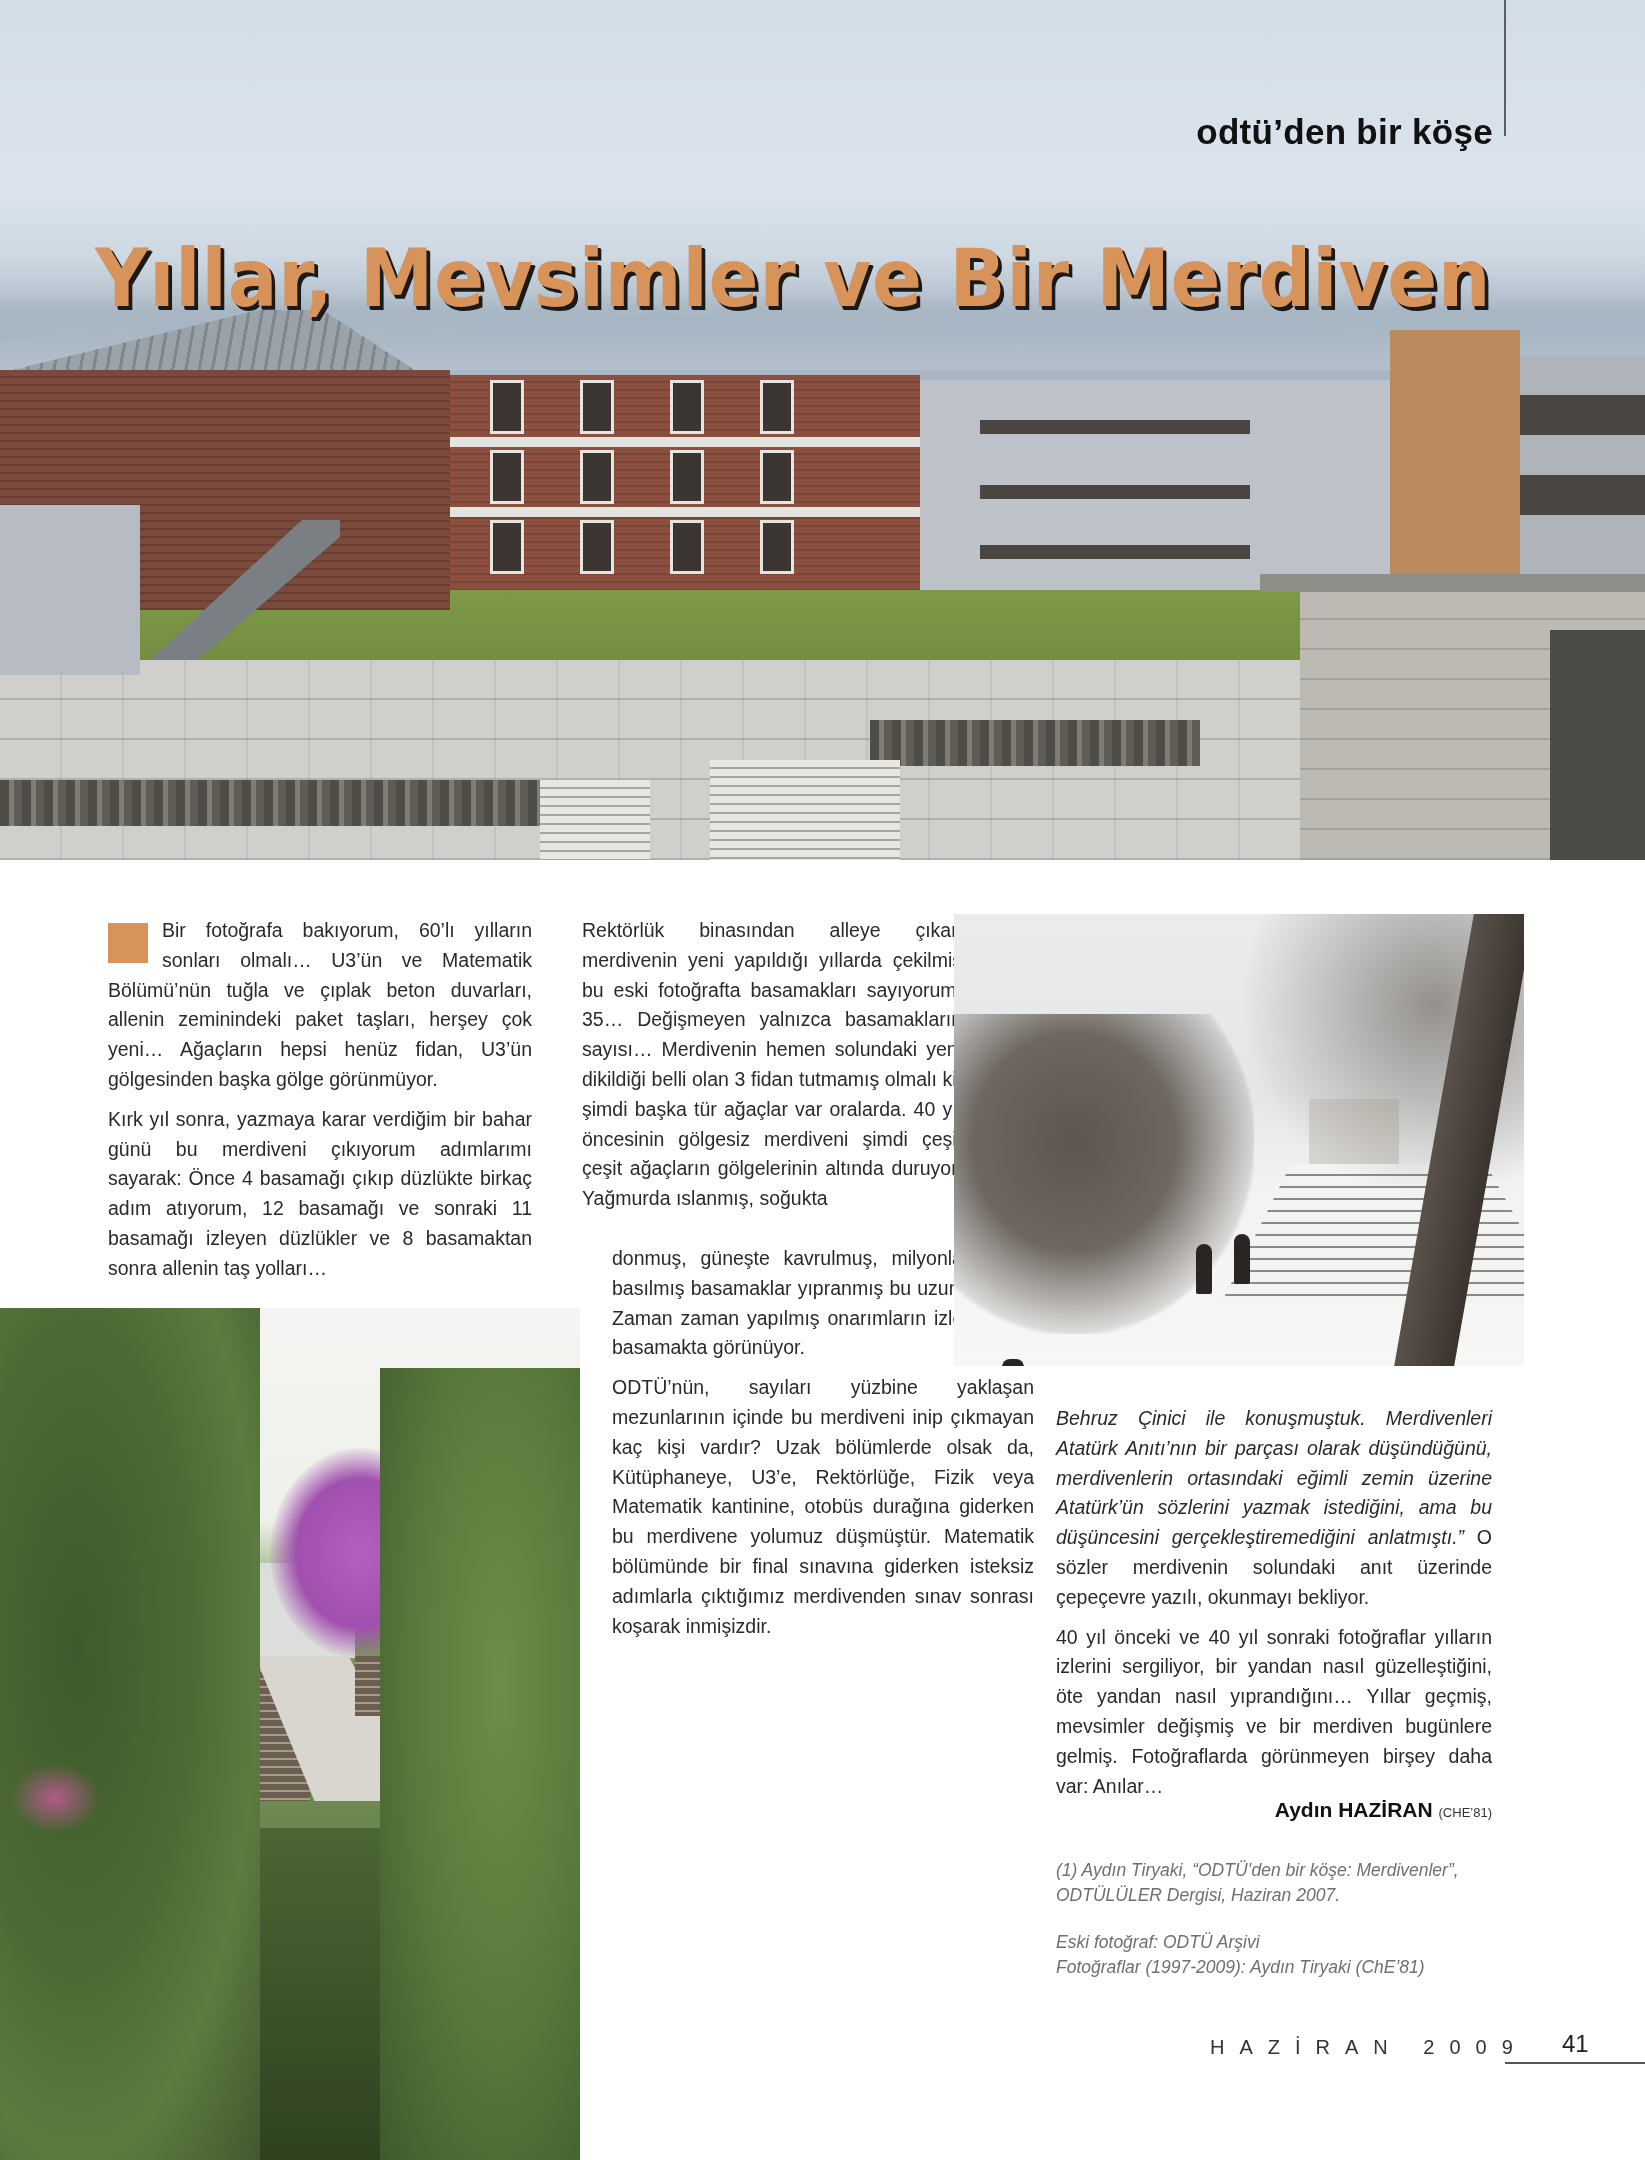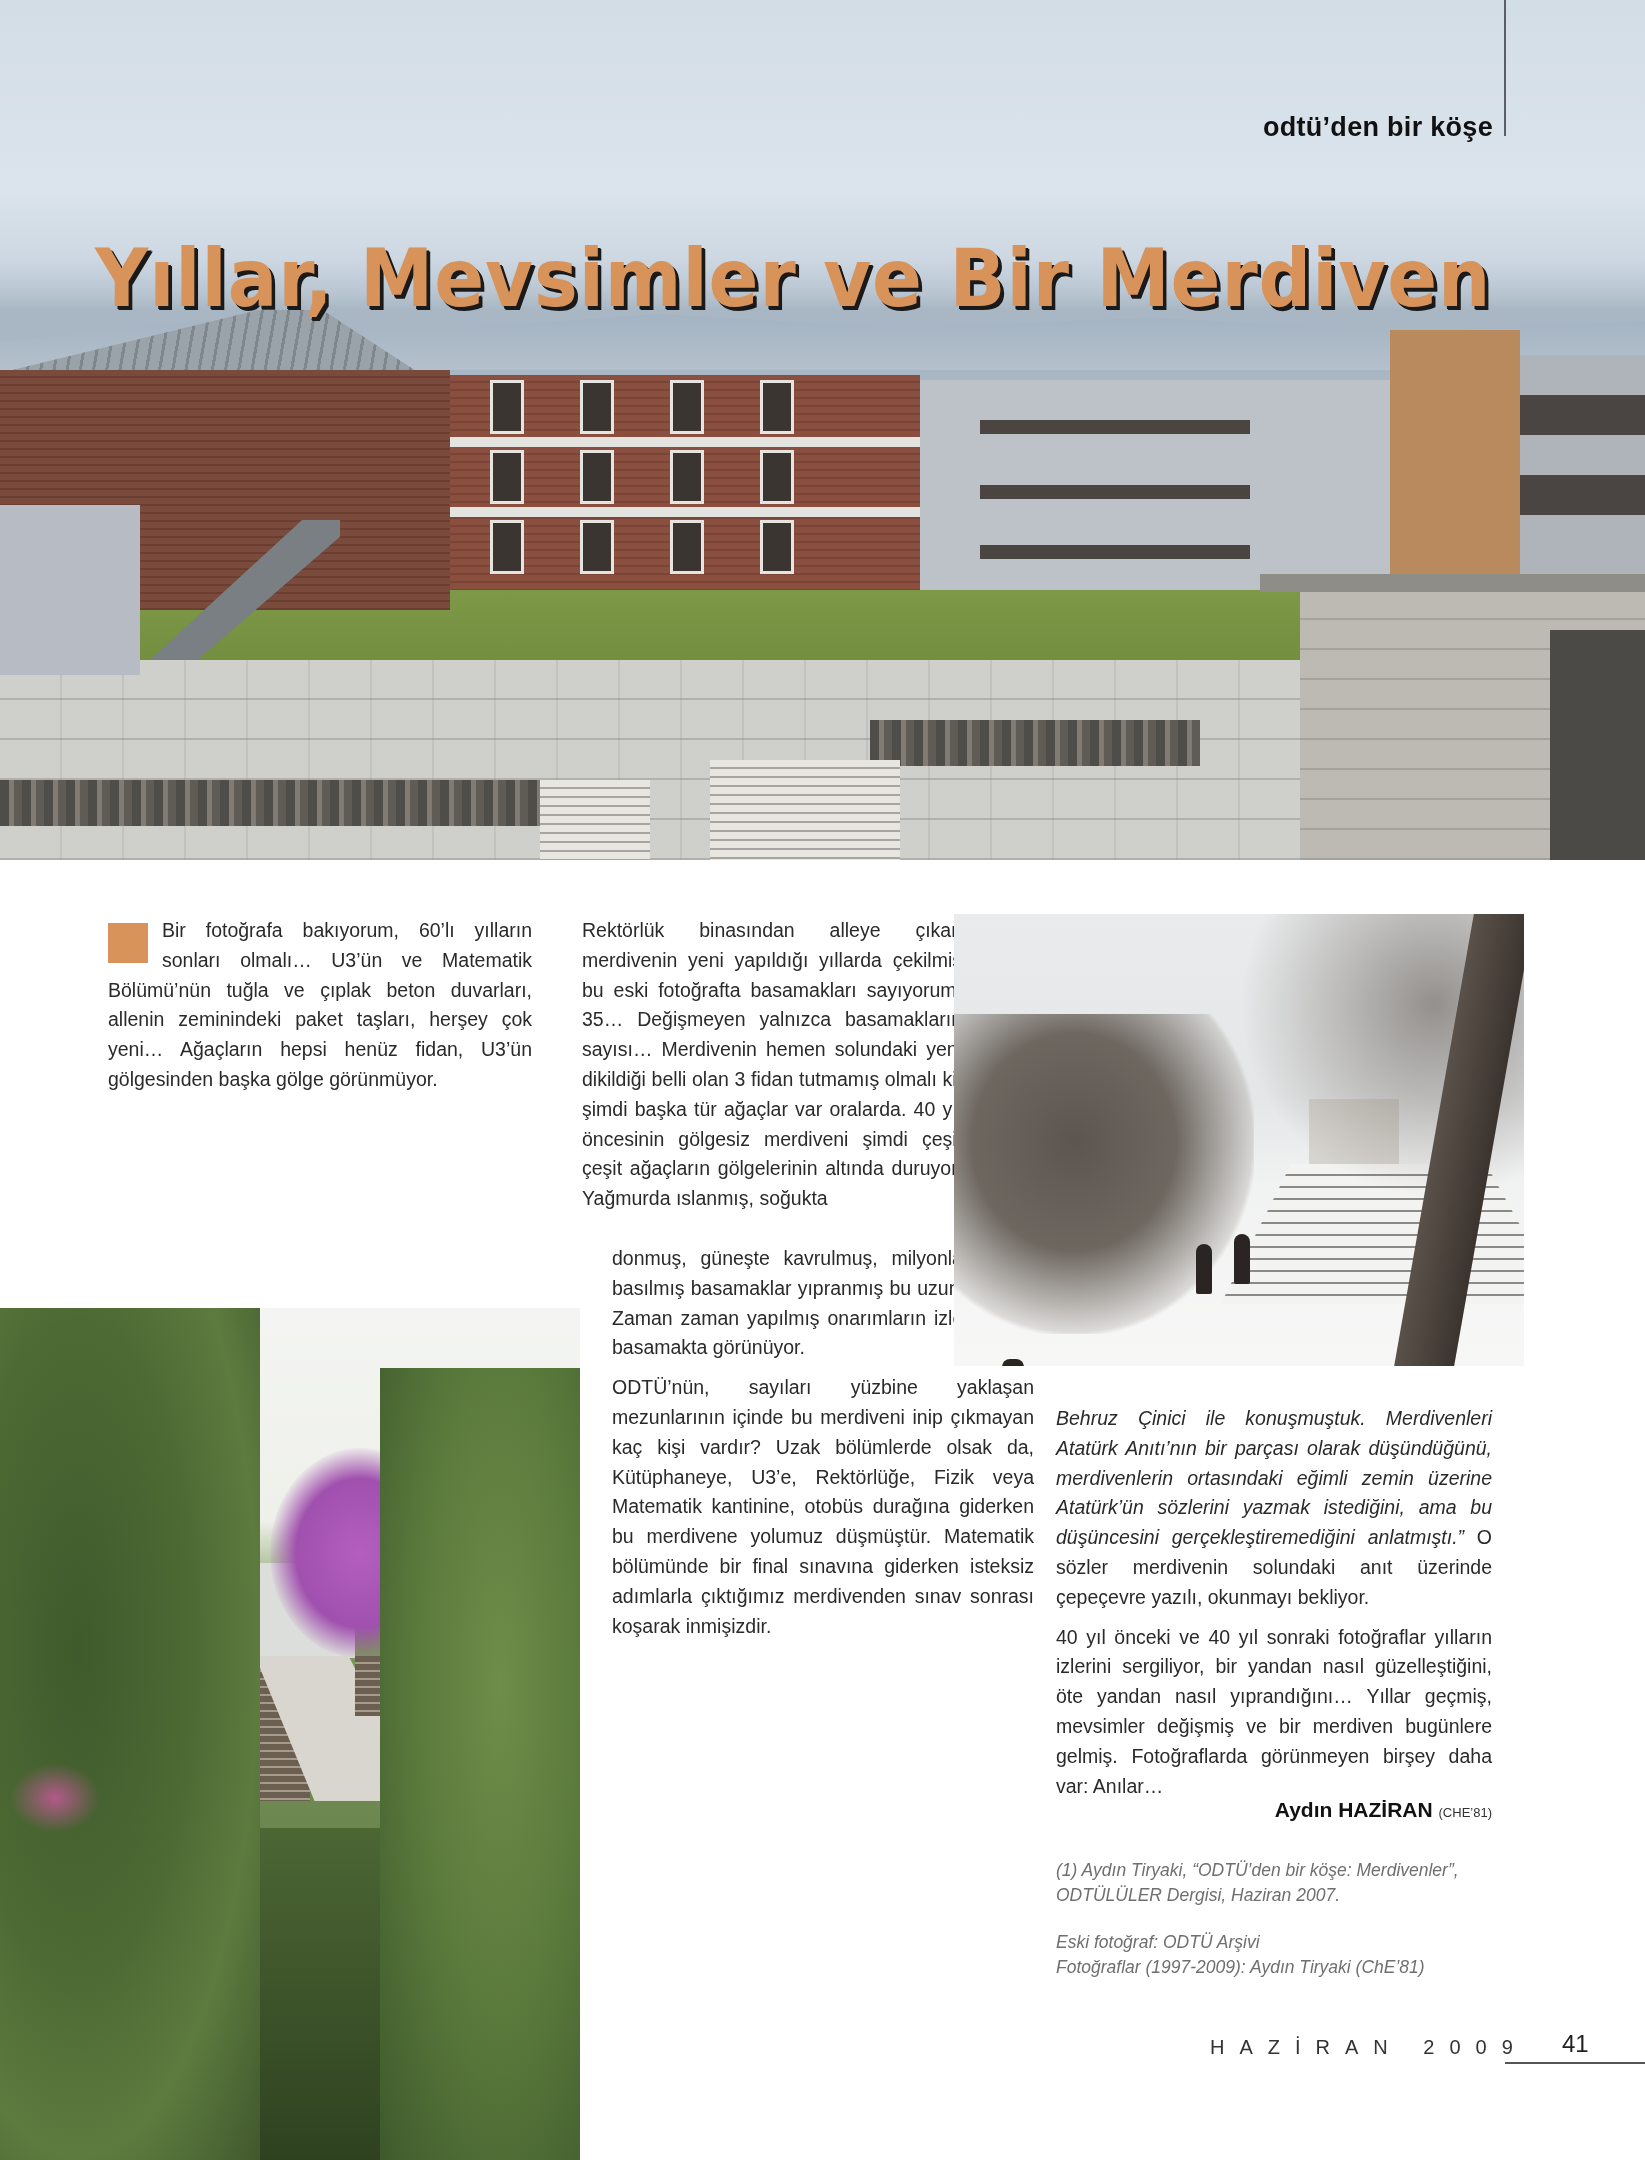--- a/index.html
+++ b/index.html
@@ -39,21 +39,21 @@
   .b-front { position:absolute; left:1300px; top:590px; width:345px; height:270px; background:#bdbab4;
           background-image:repeating-linear-gradient(180deg,transparent 0 28px,rgba(90,90,85,.25) 28px 30px); }
   .b-front .roofline { position:absolute; left:-40px; top:-16px; width:385px; height:18px; background:#8f8d88; }
   .b-front .glass { position:absolute; right:0; top:40px; width:95px; height:230px; background:#4c4a46; }
   .wall-stone { position:absolute; height:46px;
           background:repeating-linear-gradient(90deg,#4f4d48 0 9px,#807c74 9px 14px,#5f5c56 14px 22px); }
   .steps { position:absolute; background:repeating-linear-gradient(180deg,#e8e6e0 0 7px,#a8a59e 7px 9px); }
 
   
   .section-label { position:absolute; right:152px; top:112px; font-family:"Liberation Sans",sans-serif;
-          font-weight:bold; font-size:27px; color:#111; letter-spacing:0.3px;text-align:center; }
+          font-weight:bold; font-size:35px; color:#111; letter-spacing:0.3px;text-align:center; }
   .section-rule { position:absolute; left:1504px; top:0; width:2px; height:136px; background:#5a5f66; }
   .main-title { position:absolute; left:95px; top:232px; width:1420px; text-align:center;
           font-family:"DejaVu Sans",sans-serif; font-weight:bold; font-size:80px; color:#d8935a;
           letter-spacing:1px; transform:scaleX(0.92); transform-origin:left center;
           text-shadow:3px 3px 0 #1a1a1a, 4px 4px 0 #1a1a1a; white-space:nowrap; }
 
   
   .col { position:absolute; font-family:"Liberation Sans",sans-serif; font-size:19.5px; line-height:29.8px;
          color:#2a2a2a; text-align:justify;margin-top:12px; }
   .col p { margin:0 0 10px 0; }
@@ -157,20 +157,21 @@
   <div class="steps" style="left:540px;top:780px;width:110px;height:80px;"></div>
   <div class="steps" style="left:710px;top:760px;width:190px;height:100px;"></div>
 </div>
 
 <div class="section-rule"></div>
 <div class="section-label">odtü’den bir köşe</div>
 <div class="main-title">Yıllar, Mevsimler ve Bir Merdiven</div>
 
 <div class="col col1">
   <p><span class="drop"></span><span>Bir fotoğrafa bakıyorum, 60’lı yılların sonları olmalı… U3’ün ve Matematik Bölümü’nün tuğla ve çıplak beton duvarları, allenin zeminindeki paket taşları, herşey çok yeni… Ağaçların hepsi henüz fidan, U3’ün gölgesinden başka gölge görünmüyor.</span></p>
+  <p>Kırk yıl sonra, yazmaya karar verdiğim bir bahar günü bu merdiveni çıkıyorum adımlarımı sayarak: Önce 4 basamağı çıkıp düzlükte birkaç adım atıyorum, 12 basamağı ve sonraki 11 basamağı izleyen düzlükler ve 8 basamaktan sonra allenin taş yolları…</p>
 </div>
 
 <div class="col col2">
   <p>Rektörlük binasından alleye çıkan merdivenin yeni yapıldığı yıllarda çekilmiş bu eski fotoğrafta basamakları sayıyorum: 35… Değişmeyen yalnızca basamakların sayısı… Merdivenin hemen solundaki yeni dikildiği belli olan 3 fidan tutmamış olmalı ki, şimdi başka tür ağaçlar var oralarda. 40 yıl öncesinin gölgesiz merdiveni şimdi çeşit çeşit ağaçların gölgelerinin altında duruyor. Yağmurda ıslanmış, soğukta</p>
 </div>
 <div class="col col2b">
   <p>donmuş, güneşte kavrulmuş, milyonlarca kez basılmış basamaklar yıpranmış bu uzun yıllarda. Zaman zaman yapılmış onarımların izleri birçok basamakta görünüyor.</p>
   <p>ODTÜ’nün, sayıları yüzbine yaklaşan mezunlarının içinde bu merdiveni inip çıkmayan kaç kişi vardır? Uzak bölümlerde olsak da, Kütüphaneye, U3’e, Rektörlüğe, Fizik veya Matematik kantinine, otobüs durağına giderken bu merdivene yolumuz düşmüştür. Matematik bölümünde bir final sınavına giderken isteksiz adımlarla çıktığımız merdivenden sınav sonrası koşarak inmişizdir.</p>
 </div>
 

